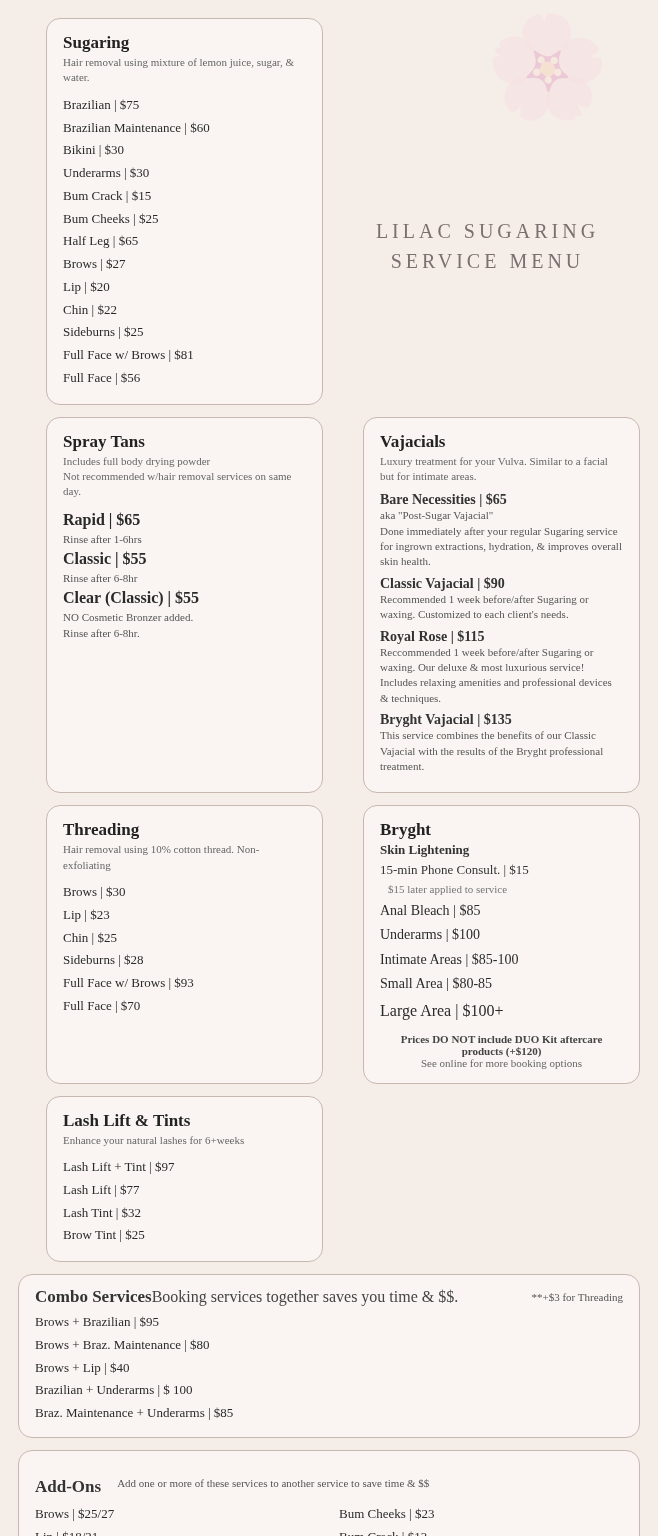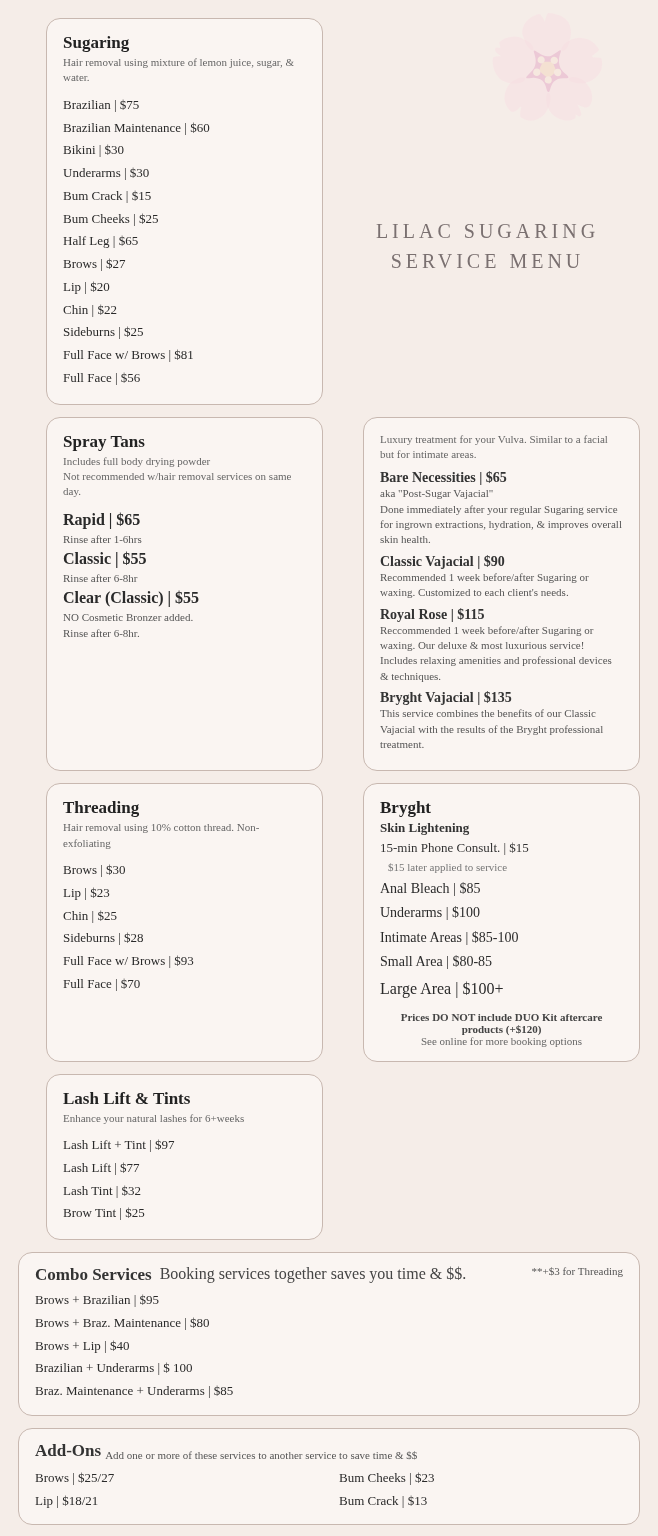--- a/index.html
+++ b/index.html
@@ -85,22 +85,21 @@
       grid-column: 1 / -1;
     }
     .combo-card {
       border: 1.5px solid #c8b8b0;
       border-radius: 14px;
       background: #faf5f2;
       padding: 12px 16px;
     }
     .combo-header {
       display: flex;
-      align-items: flex-start;
-      gap: 8px;
+      align-items: center;
       margin-bottom: 4px;
     }
     .combo-title {
       font-size: 17px;
       font-weight: bold;
     }
     .combo-subtitle {
       font-size: 16px;
       color: #444;
     }
@@ -111,23 +110,24 @@
       margin-left: auto;
     }
     .addon-card {
       border: 1.5px solid #c8b8b0;
       border-radius: 14px;
       background: #faf5f2;
       padding: 12px 16px;
     }
     .addon-header {
       display: flex;
-      align-items: flex-end;
-      gap: 4px;
+      align-items: flex-start;
+      gap: 16px;
       margin-bottom: 6px;
+      margin-top: 14px;
     }
     .addon-title {
       font-size: 17px;
       font-weight: bold;
     }
     .addon-subtitle {
       font-size: 11px;
       color: #555;
     }
     .addon-grid {
@@ -200,20 +200,21 @@
     <div>
 
     <div class="service-item large">Rapid | $65<span class="sub" style="white-space: pre-line;">Rinse after 1-6hrs</span></div>
         <div class="service-item large">Classic | $55<span class="sub" style="white-space: pre-line;">Rinse after 6-8hr</span></div>
         <div class="service-item large">Clear (Classic) | $55<span class="sub" style="white-space: pre-line;">NO Cosmetic Bronzer added.
 Rinse after 6-8hr.</span></div>
       </div>
   </div>
 
   <div class="card">
+    <div class="card-title">Vajacials</div>
     <div class="card-subtitle">Luxury treatment for your Vulva. Similar to a facial but for intimate areas.</div>
     <div>
 
     <div class="vajacial-item-title">Bare Necessities | $65</div>
         <div class="vajacial-item-desc" style="white-space: pre-line;">aka "Post-Sugar Vajacial"
 Done immediately after your regular Sugaring service for ingrown extractions, hydration, &amp; improves overall skin health.</div>
         <div class="vajacial-item-title">Classic Vajacial | $90</div>
         <div class="vajacial-item-desc" style="white-space: pre-line;">Recommended 1 week before/after Sugaring or waxing. Customized to each client's needs.</div>
         <div class="vajacial-item-title">Royal Rose | $115</div>
         <div class="vajacial-item-desc" style="white-space: pre-line;">Reccommended 1 week before/after Sugaring or waxing. Our deluxe &amp; most luxurious service! Includes relaxing amenities and professional devices &amp; techniques.</div>

